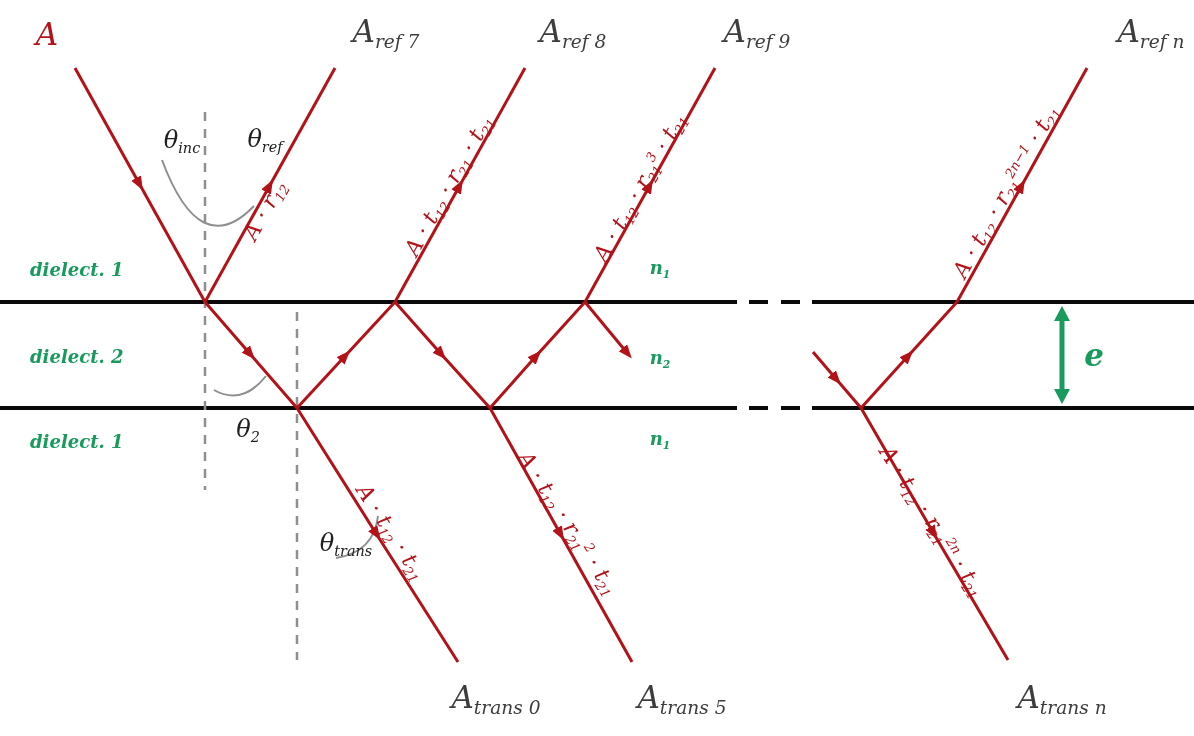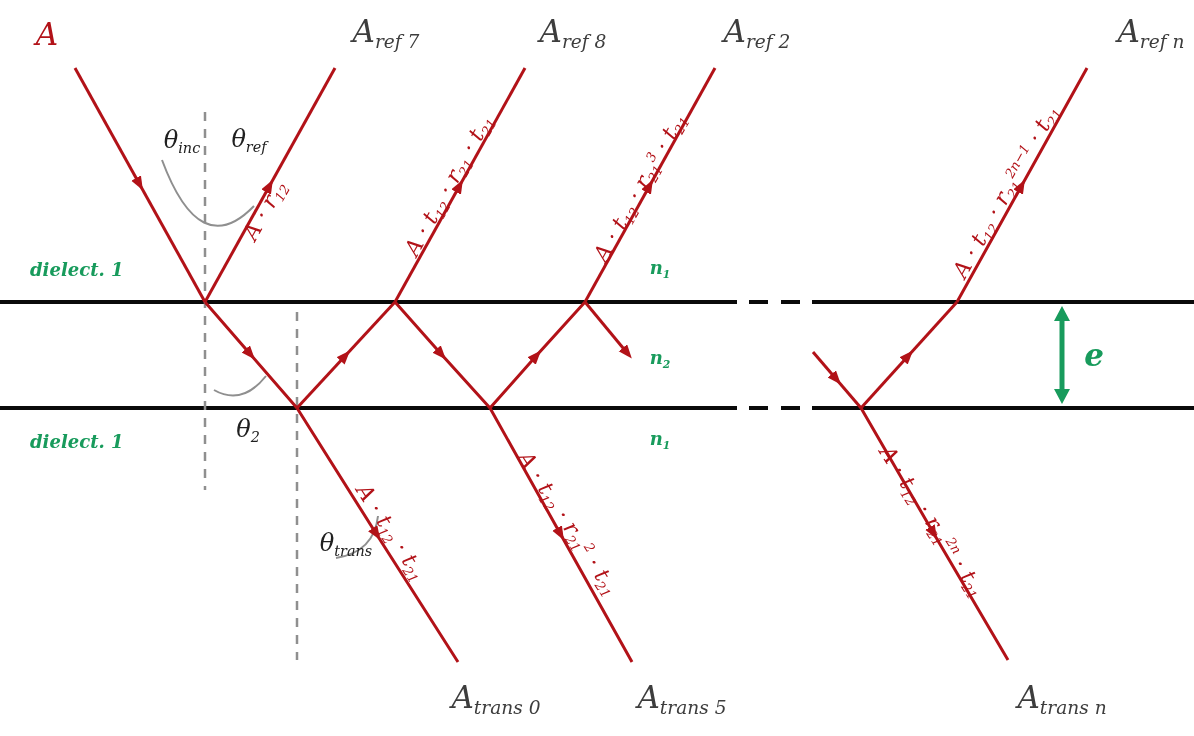--- a/index.html
+++ b/index.html
@@ -84,33 +84,34 @@
     <g>
       <line x1="1062" y1="318" x2="1062" y2="392" class="gline"></line>
       <polygon points="1062,306 1054,321 1070,321" class="gfill"></polygon>
       <polygon points="1062,404 1054,389 1070,389" class="gfill"></polygon>
     </g>
   </svg>
 
   <div class="lbl t31 red" style="left:47px;  top:34px;"><span>A</span></div>
   <div class="lbl t31 gray" style="left:386px; top:34px;"><span>A</span><span class="sub">ref 7</span></div>
   <div class="lbl t31 gray" style="left:573px; top:34px;"><span>A</span><span class="sub">ref 8</span></div>
-  <div class="lbl t31 gray" style="left:757px; top:34px;"><span>A</span><span class="sub">ref 2</span></div>
+  <div class="lbl t31 gray" style="left:757px; top:34px;"><span>A</span><span class="sub">ref 9</span></div>
   <div class="lbl t31 gray" style="left:1127px;top:34px;margin-left:24px;"><span>A</span><span class="sub">ref n</span></div>
 
   <div class="lbl t31 gray" style="left:496px; top:700px;text-align:center;"><span>A</span><span class="sub">trans 0</span></div>
   <div class="lbl t31 gray" style="left:682px; top:700px;"><span>A</span><span class="sub">trans 5</span></div>
   <div class="lbl t31 gray" style="left:1062px;top:700px;text-align:right;"><span>A</span><span class="sub">trans n</span></div>
 
   <div class="lbl t24 dark" style="left:182px; top:142px;"><span>θ</span><span class="sub">inc</span></div>
-  <div class="lbl t24 dark" style="left:249px; top:141px;"><span>θ</span><span class="sub">ref</span></div>
+  <div class="lbl t24 dark" style="left:265px; top:141px;"><span>θ</span><span class="sub">ref</span></div>
   <div class="lbl t24 dark" style="left:248px; top:431px;"><span>θ</span><span class="sub">2</span></div>
   <div class="lbl t24 dark" style="left:346px; top:545px;"><span>θ</span><span class="sub">trans</span></div>
 
   <div class="lbl t27 green left-align" style="left:30px; top:270px;">dielect. 1</div>
+  <div class="lbl t27 green left-align" style="left:30px; top:357px;">dielect. 2</div>
   <div class="lbl t27 green left-align" style="left:30px; top:442px;">dielect. 1</div>
   <div class="lbl t27 green" style="left:660px; top:270px;"><span>n</span><span class="sub">1</span></div>
   <div class="lbl t27 green" style="left:660px; top:360px;"><span>n</span><span class="sub">2</span></div>
   <div class="lbl t27 green" style="left:660px; top:441px;"><span>n</span><span class="sub">1</span></div>
   <div class="lbl t31 green" style="left:1094px;top:355px;">e</div>
 
   <div class="lbl t22 red rot-ref" style="left:266px; top:211px;"><span>A · r</span><span class="sub">12</span></div>
   <div class="lbl t22 red rot-ref" style="left:450px; top:186px;"><span>A · t</span><span class="sub">12</span><span> · r</span><span class="sub">21</span><span> · t</span><span class="sub">21</span></div>
   <div class="lbl t22 red rot-ref" style="left:641px; top:188px;"><span>A · t</span><span class="sub">12</span><span> · r</span><span class="sub">21</span><span class="sup">3</span><span> · t</span><span class="sub">21</span></div>
   <div class="lbl t22 red rot-ref" style="left:1007px;top:192px;"><span>A · t</span><span class="sub">12</span><span> · r</span><span class="sub">21</span><span class="sup">2n−1</span><span> · t</span><span class="sub">21</span></div>

